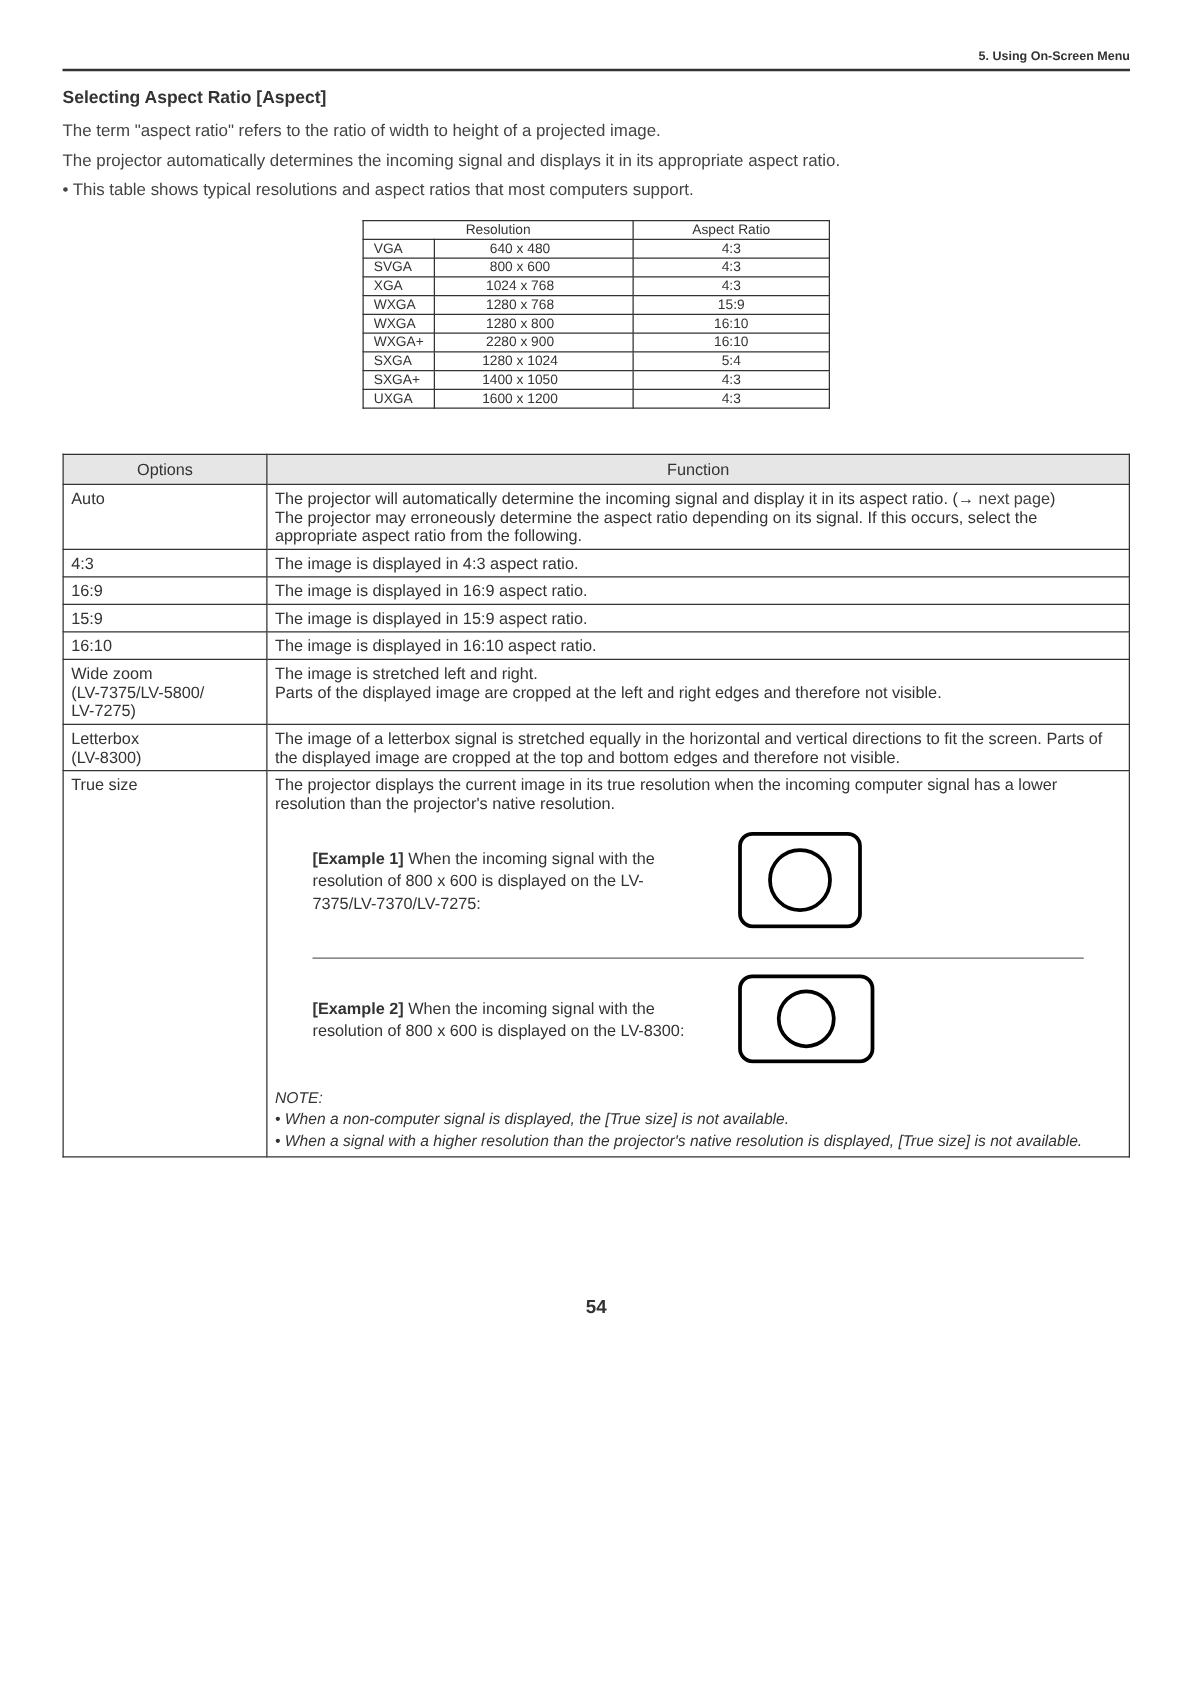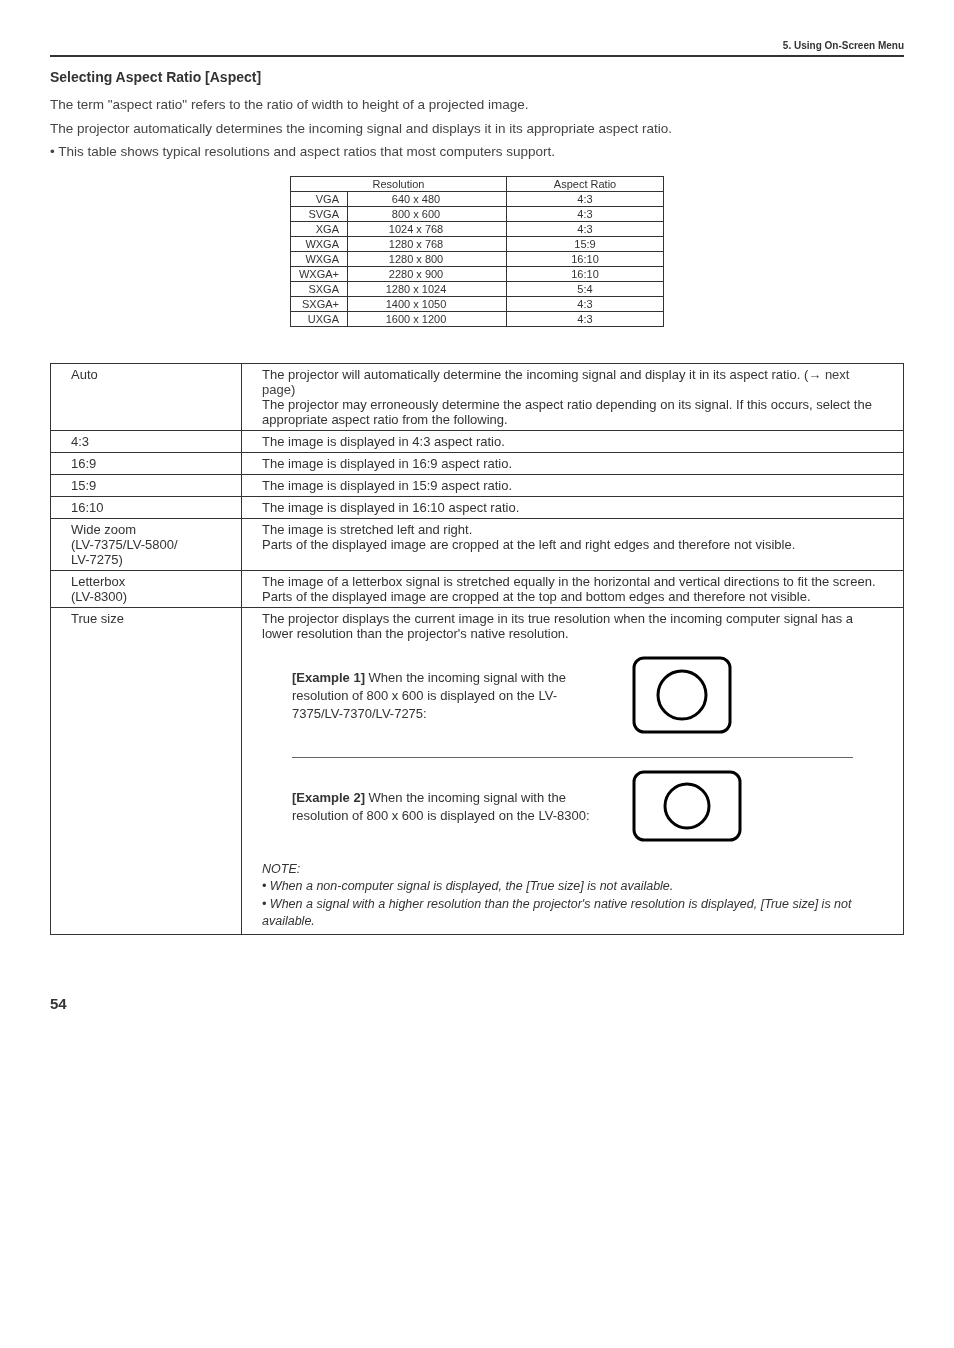--- a/index.html
+++ b/index.html
@@ -34,39 +34,39 @@
     color: #444;
   }
   .res-table {
     border-collapse: collapse;
     margin: 14px auto 36px auto;
     font-size: 11px;
   }
   .res-table th, .res-table td {
     border: 1px solid #333;
     padding: 1px 8px;
-    text-align: right;
+    text-align: left;
   }
   .res-table th { font-weight: normal; text-align: center; }
   .res-table .res-cell { min-width: 120px; text-align: center; padding-right: 30px;}
   .res-table .ar-cell { min-width: 140px; text-align: center; }
   .opts-table {
     border-collapse: collapse;
     width: 100%;
     font-size: 13px;
   }
   .opts-table th {
     background: #e6e6e6;
     border: 1px solid #333;
     padding: 4px 8px;
     font-weight: normal;
   }
   .opts-table td {
     border: 1px solid #333;
-    padding: 3px 20px;
+    padding: 3px 6px;
     vertical-align: top;
   }
   .opts-table td.opt-label { width: 150px; }
   .link { color: #404040; }
   .example-row {
     display: flex;
     align-items: center;
     padding: 6px 0 12px 30px;
   }
   .example-divider {
@@ -82,24 +82,24 @@
     margin-left: 40px;
   }
   .note-block {
     font-style: italic;
     font-size: 12.5px;
     line-height: 1.4;
     padding: 4px 0 0 0;
   }
   .note-title { font-style: italic; }
   .page-num {
-    text-align: left;
+    text-align: center;
     font-weight: bold;
     font-size: 15px;
-    margin-top: 60px;
+    margin-top: 111px;
   }
 </style>
 </head>
 <body>
 
 <div class="section-header clearfix">
   <span>5. Using On-Screen Menu</span>
 </div>
 
 <div class="sub-heading">Selecting Aspect Ratio [Aspect]</div>
@@ -157,20 +157,24 @@
   <tr>
         <td>UXGA</td>
         <td class="res-cell">1600 x 1200</td>
         <td class="ar-cell">4:3</td>
       </tr>
 </tbody>
   </table>
 
 <table class="opts-table">
   <tbody>
+      <tr>
+    <th>Options</th>
+    <th>Function</th>
+  </tr>
   <tr>
     <td class="opt-label">Auto</td>
     <td>
       <span>The projector will automatically determine the incoming signal and display it in its aspect ratio. (→ </span><span class="link">next page</span><span>)</span><br>
       <span>The projector may erroneously determine the aspect ratio depending on its signal. If this occurs, select the appropriate aspect ratio from the following.</span>
     </td>
   </tr>
   <tr>
         <td class="opt-label">4:3</td>
         <td>The image is displayed in 4:3 aspect ratio.</td>

